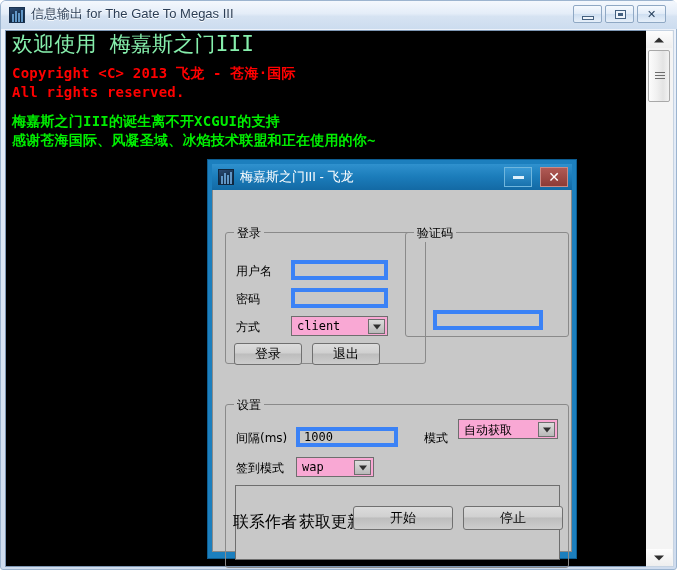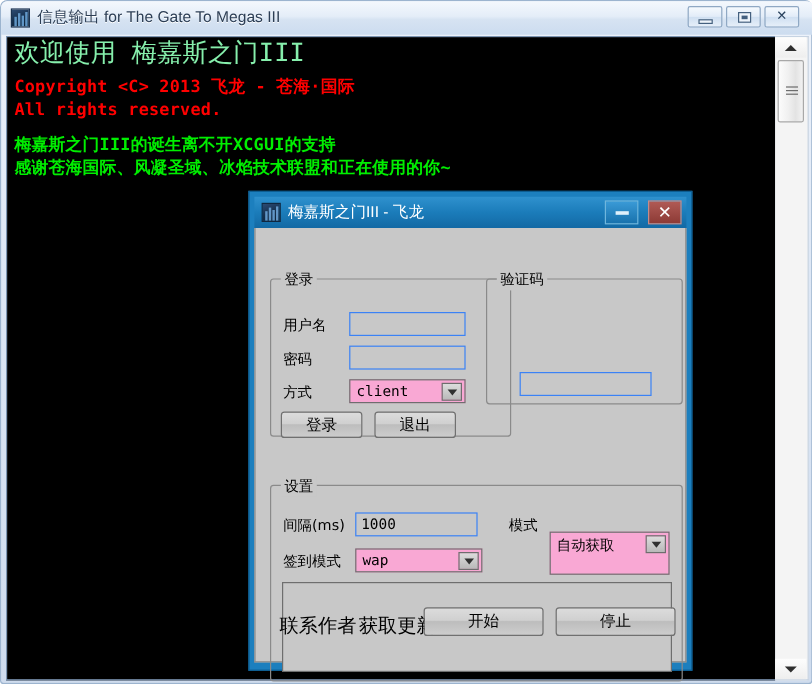--- a/index.html
+++ b/index.html
@@ -237,21 +237,21 @@
   .fld-label {
     position: absolute;
     font-size: 12px; color: #000000;
     font-family: "DejaVu Sans", sans-serif;
     white-space: nowrap;
   }
   .textinput {
     position: absolute;
     box-sizing: border-box;
     background: #c8c8c8;
-    border: 1px solid #3b82f6;
+    border: 4px solid #3b82f6;
     font-family: "DejaVu Sans Mono", monospace;
     font-size: 12px;
     color: #000000;
     padding: 0 4px;
     line-height: 18px;
   }
   .combo {
     position: absolute;
     box-sizing: border-box;
     background: #f9a8d4;
@@ -403,27 +403,27 @@
         <input class="textinput" style="left: 27px; top: 77px; width: 110px; height: 20px;" type="text" value="">
       </div>
 
       <div class="groupbox" id="gb-settings">
         <span class="gb-label">设置</span>
 
         <span class="fld-label" style="left:10px; top:25px;">间隔(ms)</span>
         <input class="textinput" style="left: 70px; top: 22px; width: 102px; height: 20px;" type="text" value="1000">
 
         <span class="fld-label" style="left:198px; top:25px;">模式</span>
-        <div class="combo" style="left:232px; top:38px; width:100px; height:36px;">
+        <div class="combo" style="left:232px; top:14px; width:100px; height:20px;">
           <span class="cval cjk">自动获取</span>
           <span class="carrow"></span>
         </div>
 
         <span class="fld-label" style="left:10px; top:55px;">签到模式</span>
-        <div class="combo" style="left:70px; top:52px; width:106px; height:20px;">
+        <div class="combo" style="left:70px; top:52px; width:78px; height:20px;">
           <span class="cval">wap</span>
           <span class="carrow"></span>
         </div>
 
         <div class="bigbox" style="left:9px; top:80px; width:325px; height:75px;">
           <span style="position:absolute;left:4px;top:3px;font-size:12px;"></span>
         </div>
       </div>
 
       <span class="linktext" style="left:20px; top:322px;">联系作者</span>

